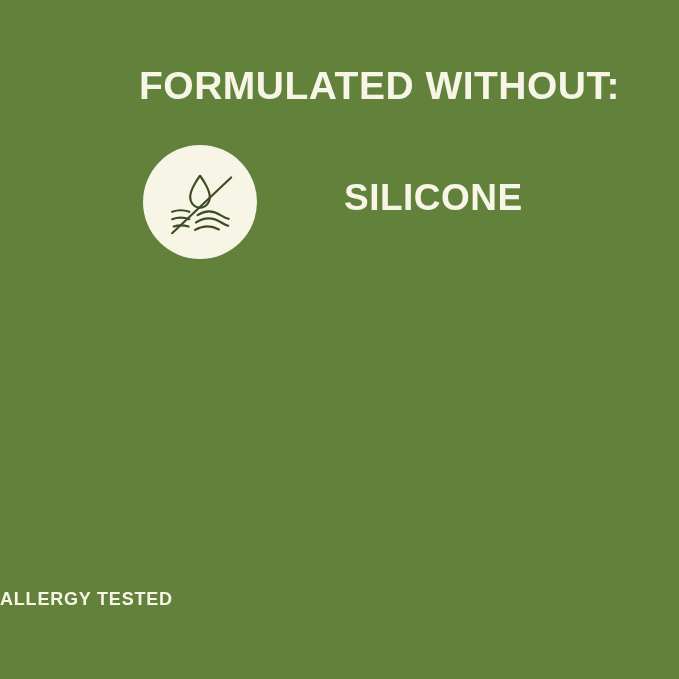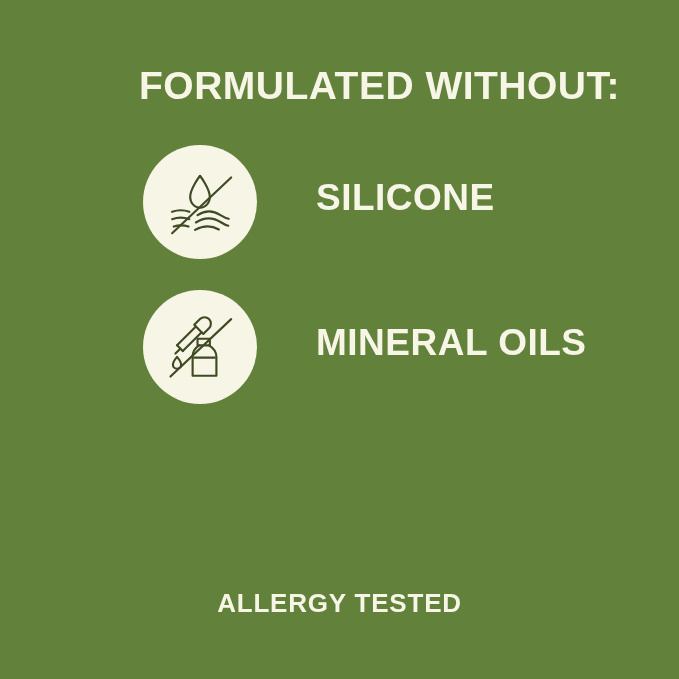--- a/index.html
+++ b/index.html
@@ -68,36 +68,35 @@
     stroke-linejoin: round;
   }
   .badge svg .slash {
     fill: none;
     stroke: #3d4a22;
     stroke-width: 2.6;
     stroke-linecap: round;
   }
   .row-label {
     position: absolute;
-    left: 316px;
+    left: 344px;
     top: 36px;
     font-size: 37px;
     font-weight: 700;
     letter-spacing: 0.5px;
     color: #f7f5e6;
     line-height: 1;
     white-space: nowrap;
   }
   .footer {
     position: absolute;
     left: 0;
     top: 590px;
     width: 679px;
-    text-align: center;
-    font-size: 26px;
+    font-size: 18px;
     font-weight: 700;
     letter-spacing: 0.8px;
     color: #f7f5e6;
     line-height: 1;
   }
 </style>
 </head>
 <body>
 
 <div class="poster">
@@ -120,40 +119,18 @@
           <path class="ln" d="M45 75 C55 68.5 66 68.5 76 75 C79.5 77.2 82 78.4 84.5 79"></path>
           <path class="ln" d="M44 84 C54 78.5 64 78.5 73 83.5"></path>
 
           <line class="slash" x1="16" y1="88" x2="88" y2="20"></line>
         </svg>
       </div>
       <div class="row-label">SILICONE</div>
     </div>
 
 
-    <div class="row">
-      <div class="badge">
-        <svg viewBox="0 0 100 100">
-
-          <path class="ln" d="M50 16 C53 13 58 13 61 16 C64 19 64 24 61 27 L54 34 L43 23 Z"></path>
-
-          <path class="ln" d="M45 25 L22 48"></path>
-          <path class="ln" d="M52 32 L29 55"></path>
-          <path class="ln" d="M22 48 L29 55"></path>
-
-          <path class="ln" d="M26 52 L20 58"></path>
-          <path class="ln" d="M22 62 C22 62 17 68 17 71.5 C17 74.5 19.2 76.5 22 76.5 C24.8 76.5 27 74.5 27 71.5 C27 68 22 62 22 62 Z"></path>
-
-          <path class="ln" d="M47 40 L62 40 L62 48 L47 48 Z"></path>
-          <path class="ln" d="M49 48 C44 51 41 56 41 62 L41 85 L70 85 L70 62 C70 56 66 51 61 48"></path>
-          <path class="ln" d="M43 63 L68 63"></path>
-
-          <line class="slash" x1="14" y1="86" x2="88" y2="16"></line>
-        </svg>
-      </div>
-      <div class="row-label">MINERAL OILS</div>
-    </div>
 
   </div>
 
   <div class="footer">ALLERGY TESTED</div>
 
 </div>
 
 </body></html>

